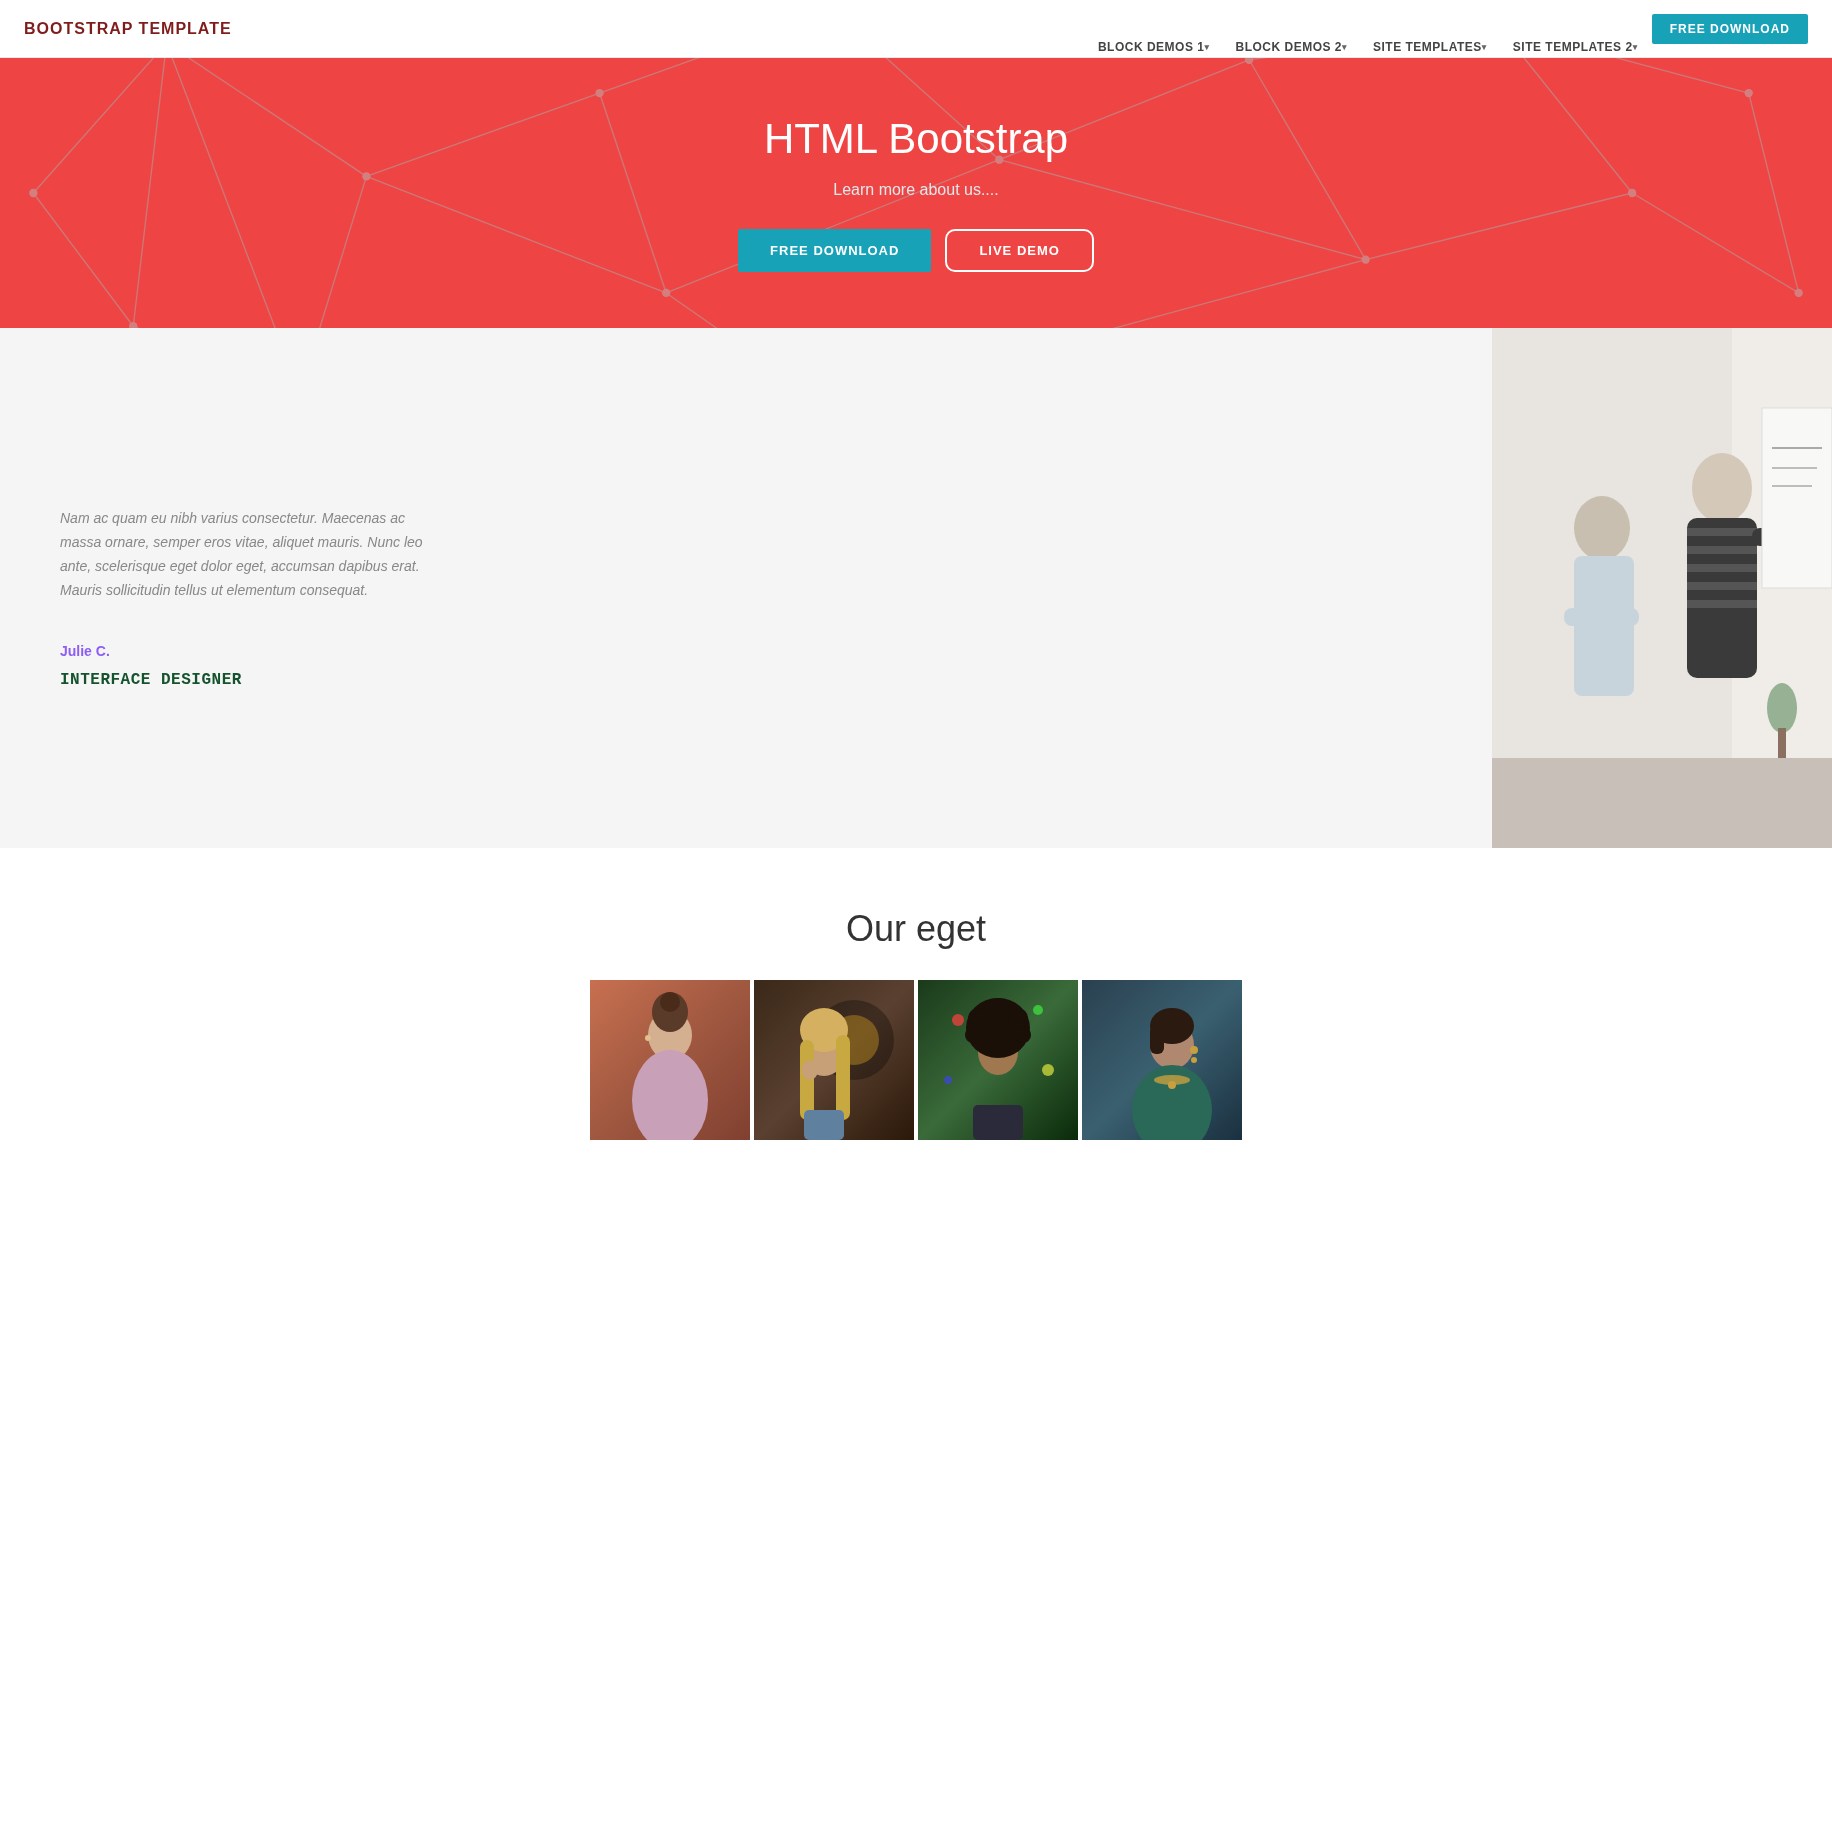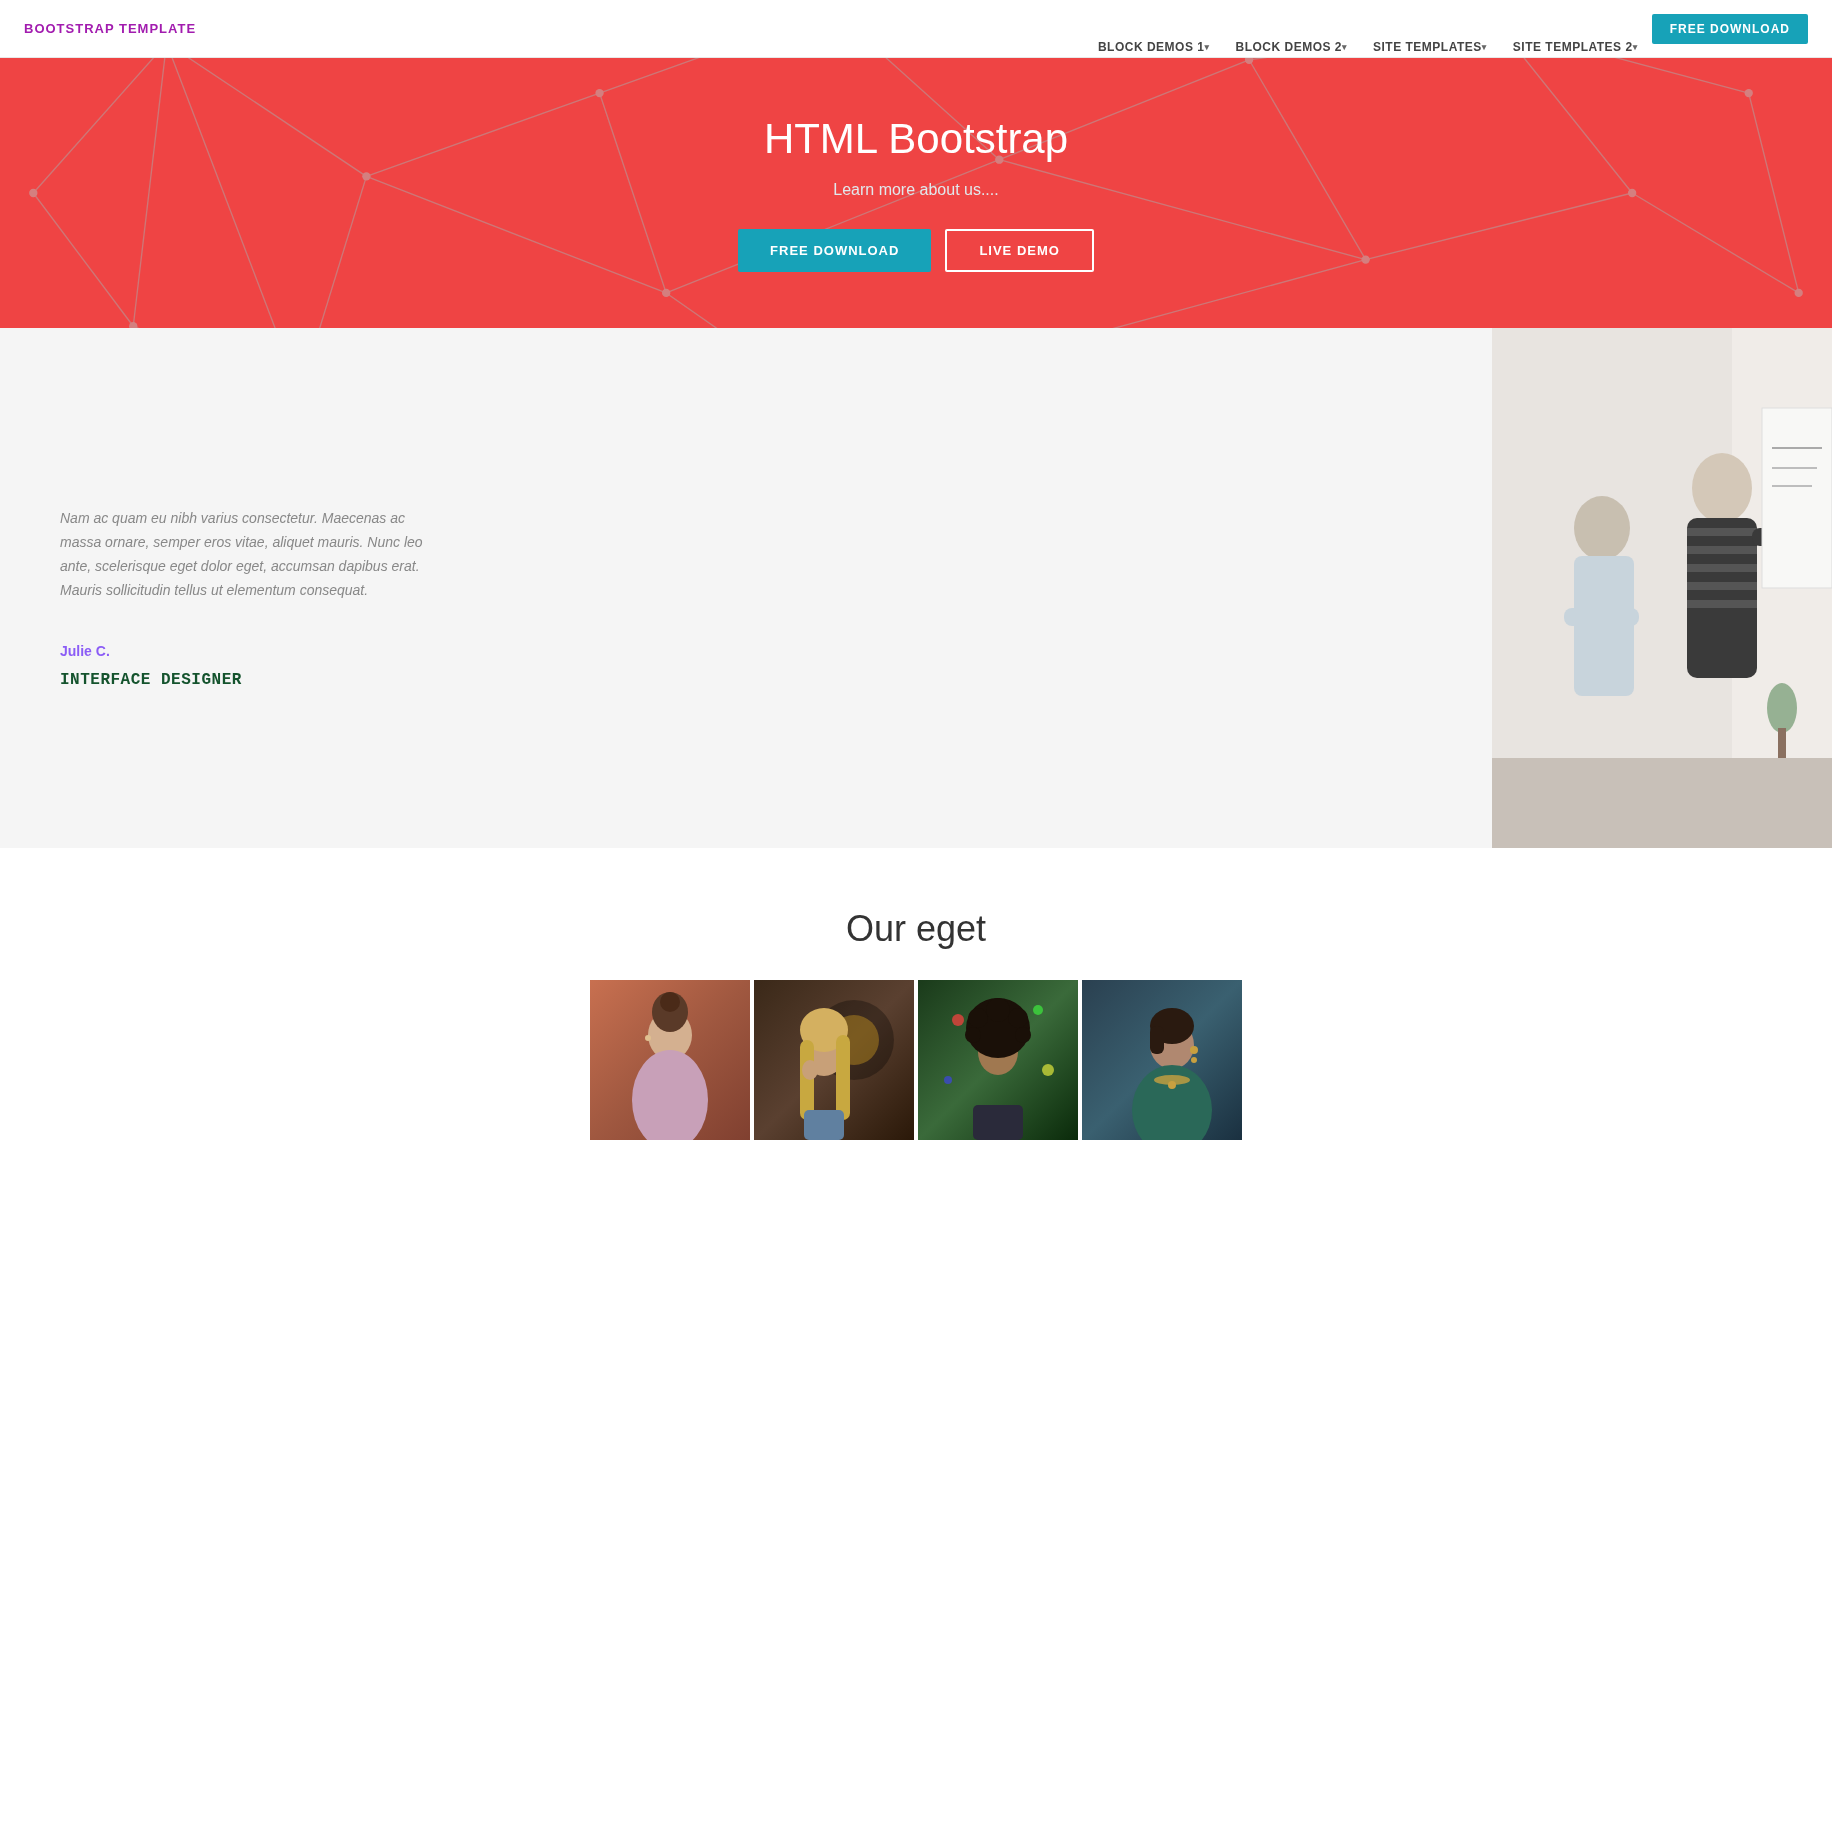--- a/index.html
+++ b/index.html
@@ -12,23 +12,23 @@
       justify-content: space-between;
       padding: 0 24px;
       height: 58px;
       background: #fff;
       border-bottom: 1px solid #e8e8e8;
       position: relative;
       z-index: 10;
     }
     .navbar-brand {
       font-weight: 700;
-      font-size: 13px;
+      font-size: 16px;
       letter-spacing: 1px;
-      color: #a21caf;
+      color: #7f1d1d;
       text-transform: uppercase;
     }
     .navbar-links {
       display: flex;
       align-items: center;
       gap: 2px;
     }
     .nav-link {
       font-size: 12px;
       font-weight: 600;
@@ -117,21 +117,21 @@
     .btn-outline-hero {
       background: transparent;
       color: #fff;
       border: 2px solid #fff;
       padding: 12px 32px;
       font-size: 13px;
       font-weight: 700;
       letter-spacing: 1px;
       text-transform: uppercase;
       cursor: pointer;
-      border-radius: 2px;
+      border-radius: 10px;
     }
 
     
     .about-section {
       display: flex;
       background: #f5f5f5;
       min-height: 520px;
     }
     .about-text-col {
       flex: 1;

